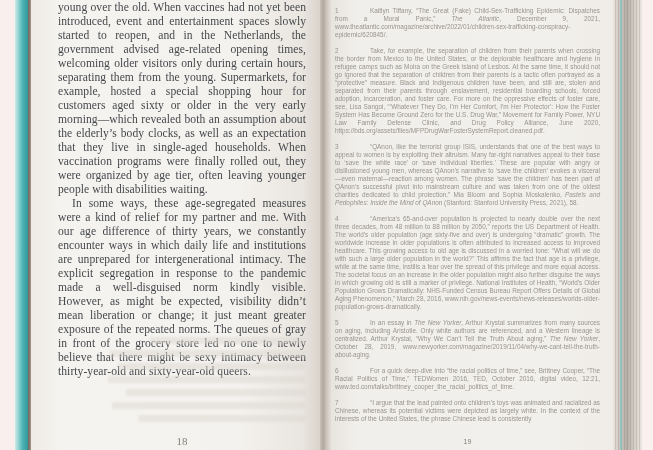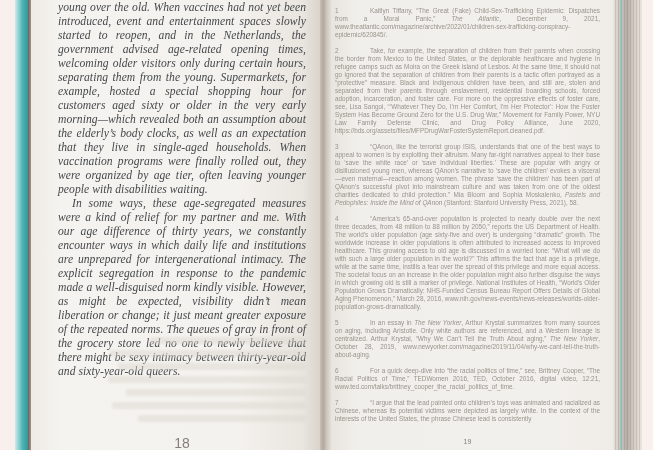--- a/index.html
+++ b/index.html
@@ -47,37 +47,37 @@
   }
 
   
   .body-text{
     position:absolute;left:58px;top:1px;width:248px;
     font-size:11.6px;line-height:14px;color:#45484c;
     text-align:justify;
     hyphens:auto;-webkit-hyphens:auto;
     letter-spacing:.05px;
   }
-  .body-text p{margin:0;font-style:italic;}
+  .body-text p{margin:0;}
   .body-text p.indent{text-indent:14px;}
 
   
   .bleed{position:absolute;left:105px;top:337px;width:201px;opacity:.5;filter:blur(1px);}
   .bleed div{height:7px;margin:0 0 6px auto;background:#ddd9d2;border-radius:1px;}
   .bleed div:nth-child(1){width:156px;}
   .bleed div:nth-child(2){width:196px;}
   .bleed div:nth-child(3){width:188px;}
   .bleed div:nth-child(4){width:198px;}
   .bleed div:nth-child(5){width:180px;}
   .bleed div:nth-child(6){width:194px;}
   .bleed div:nth-child(7){width:168px;}
 
   
   .pagenum{position:absolute;text-align:center;color:#83807b;}
-  .pagenum-left{left:58px;width:248px;top:435px;font-size:14px;font-family:Liberation Sans, sans-serif;}
+  .pagenum-left{left:58px;width:248px;top:435px;font-size:11px;font-family:Liberation Serif, serif;}
   .pagenum-right{left:335px;width:265px;top:438px;font-size:7px;font-family:"Liberation Sans",sans-serif;}
 
   
   .notes{
     position:absolute;left:335px;top:7px;width:265px;
     font-family:"Liberation Sans", sans-serif;
     font-size:6.4px;line-height:8px;color:#98948d;
     text-align:justify;
   }
   .notes p{margin:0 0 8px 0;}

